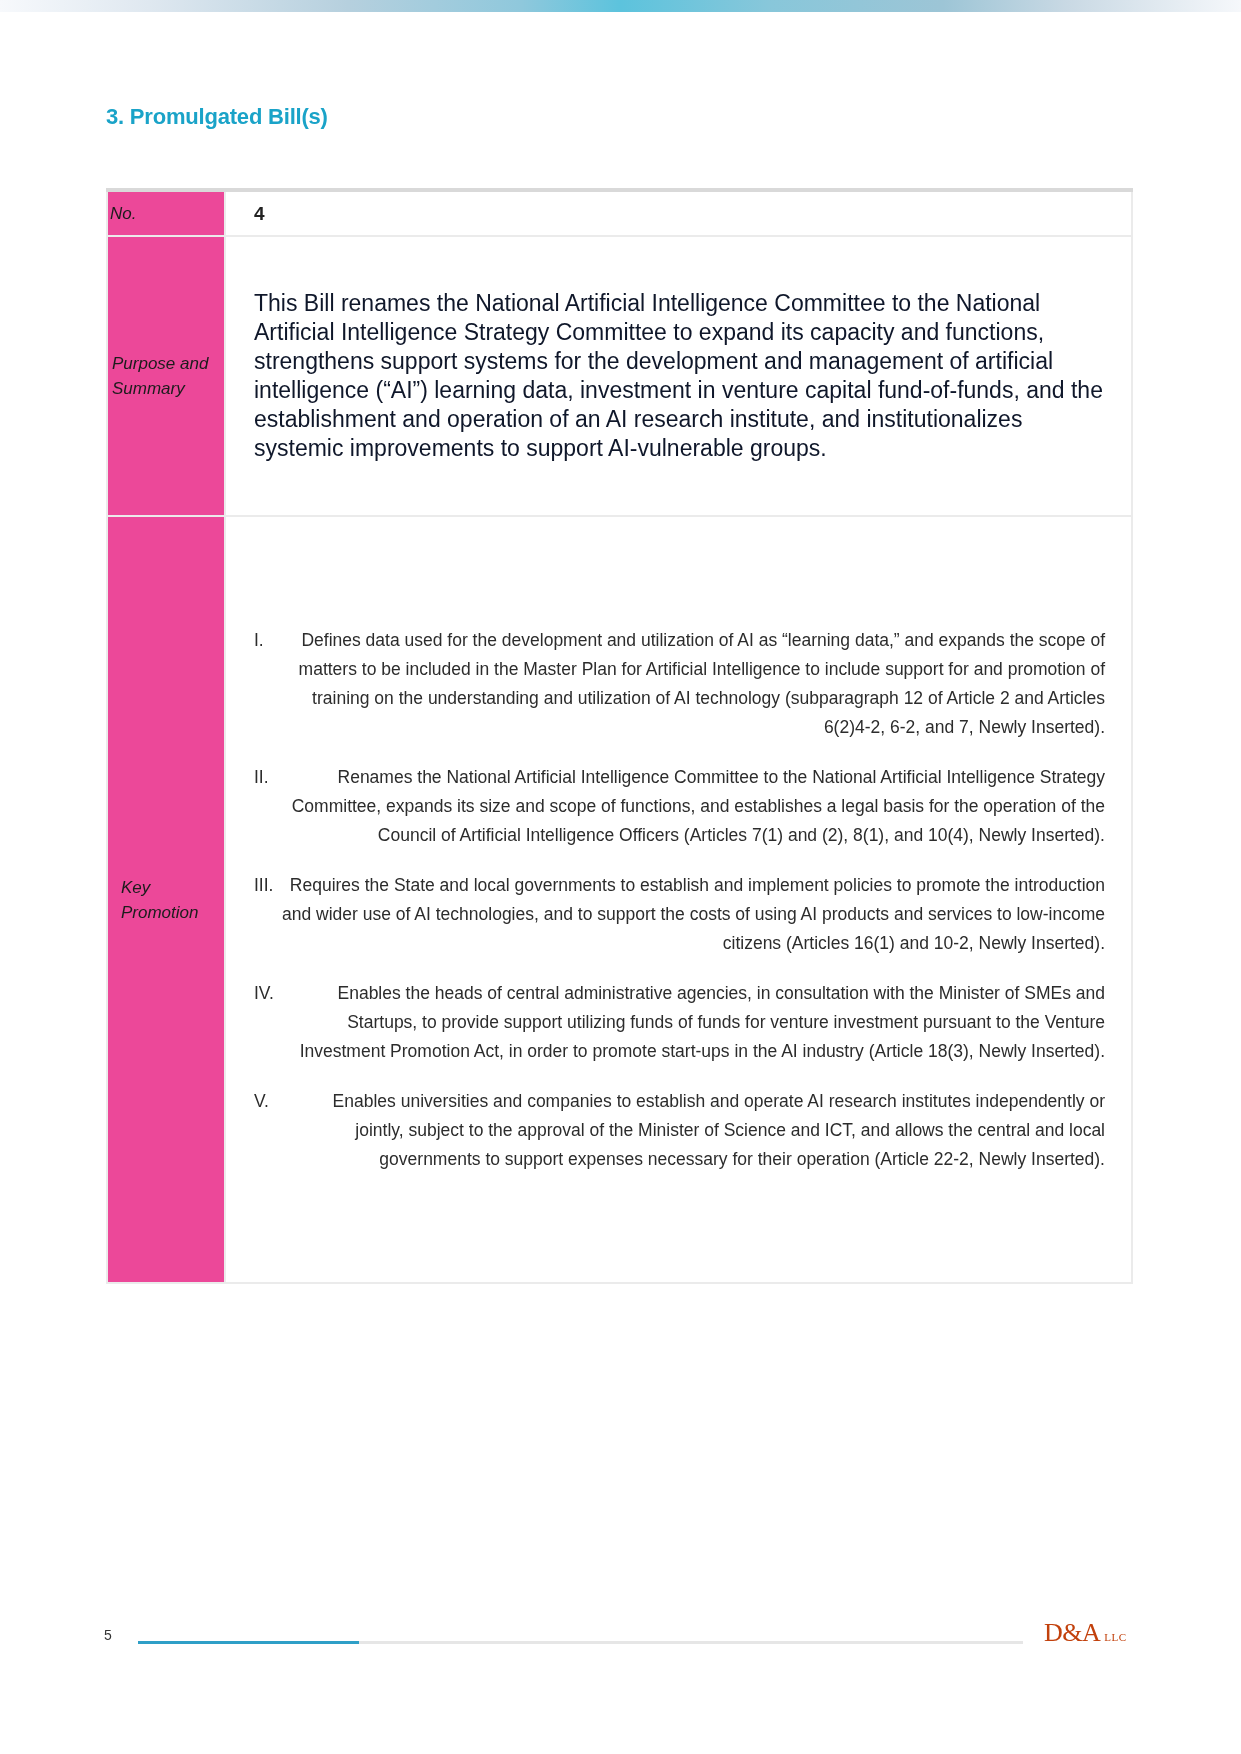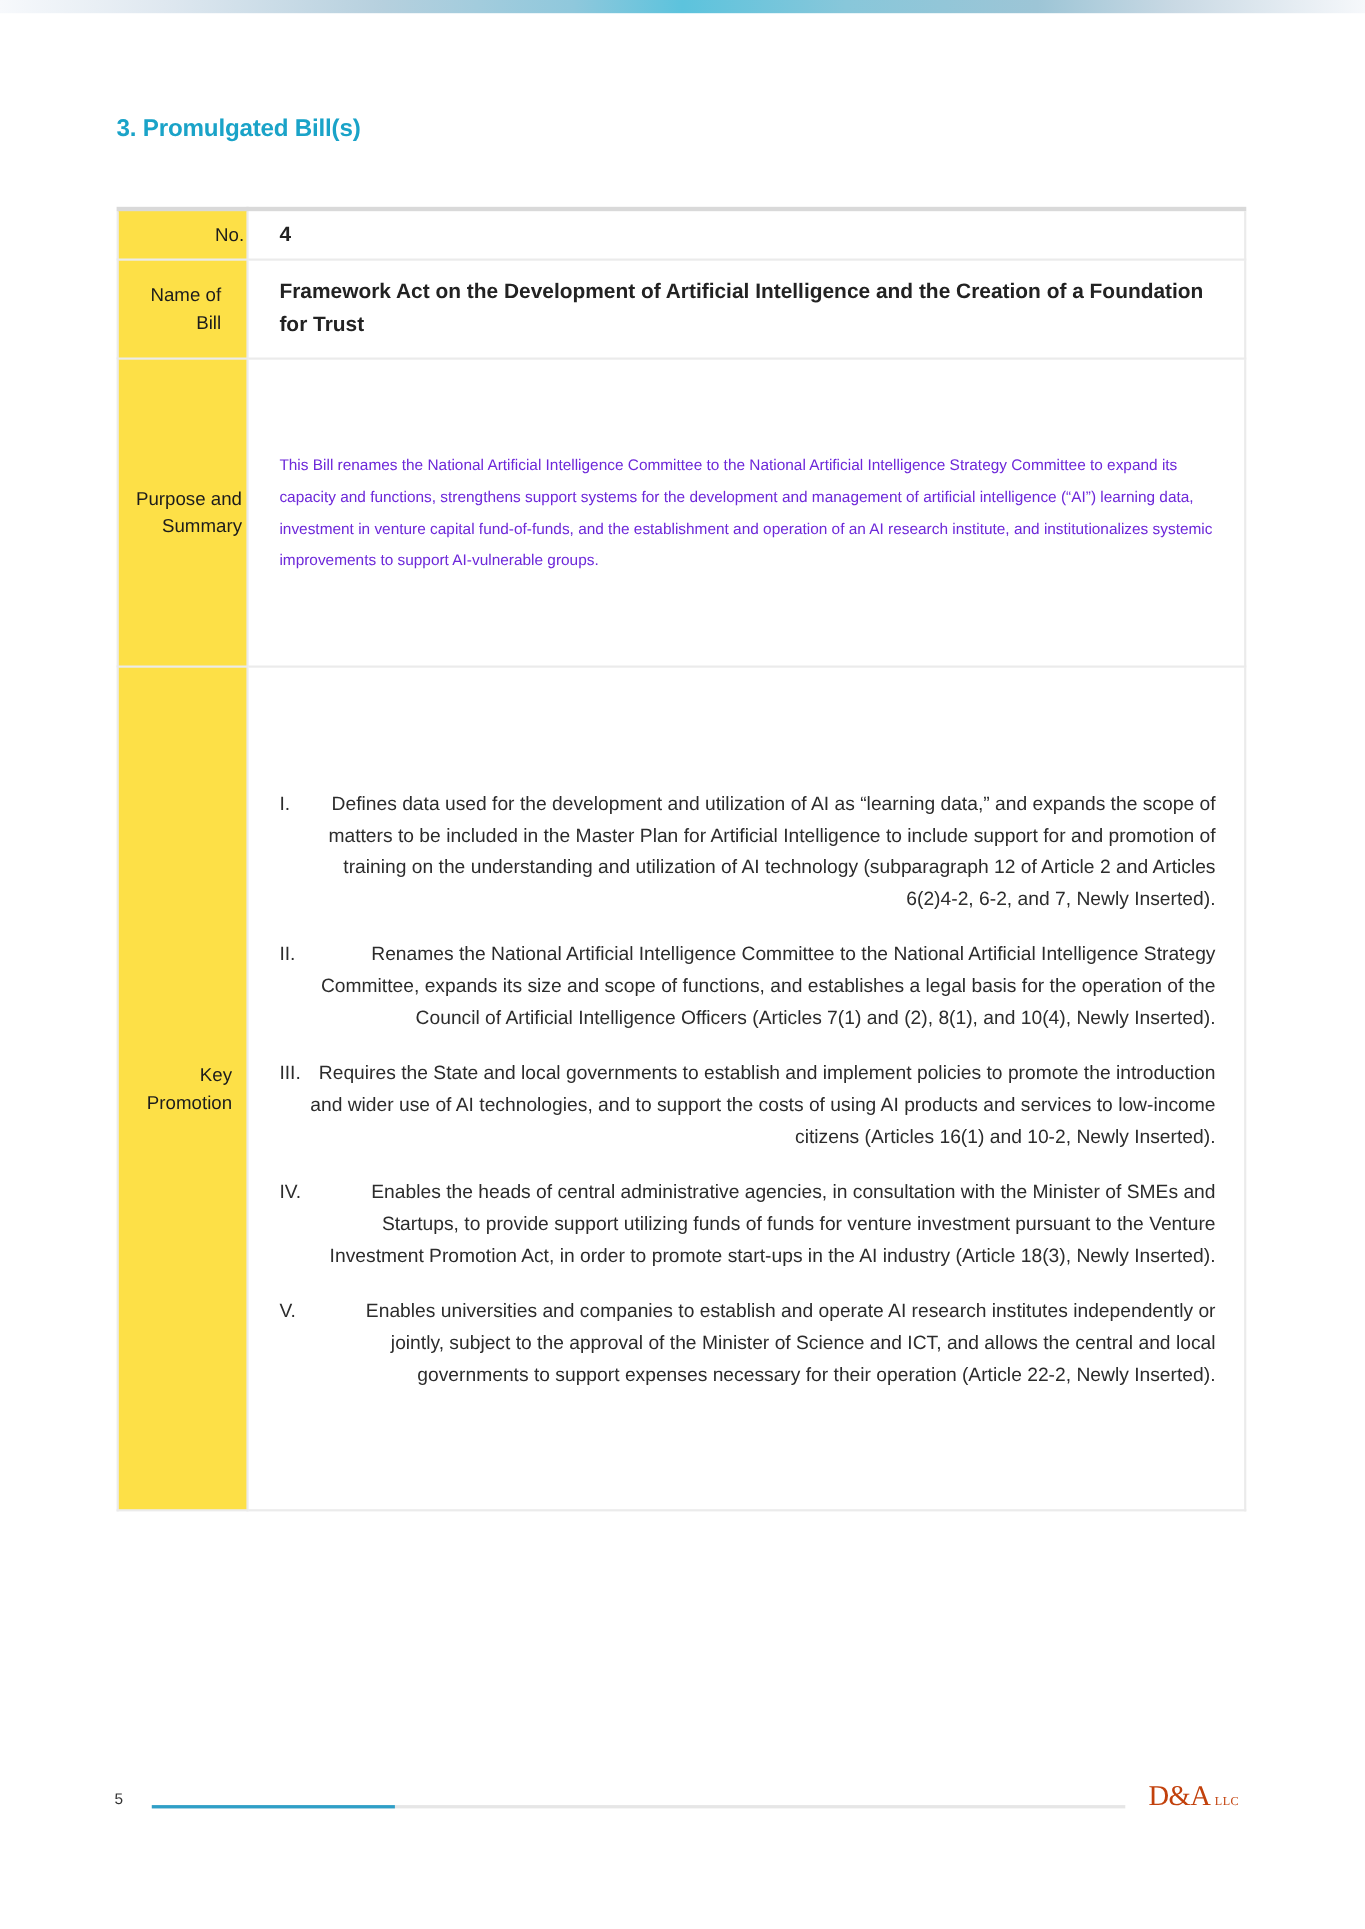--- a/index.html
+++ b/index.html
@@ -39,43 +39,44 @@
       width: 1027px;
       border-collapse: collapse;
       border-top: 4px solid #d9d9d9;
     }
     .bill-table td {
       border: 2px solid #ebebeb;
       vertical-align: middle;
     }
     .bill-table td.label {
       width: 112px;
-      background: #fde047;
-      text-align: right;
+      background: #ec4899;
+      text-align: left;
       font-size: 17px;
       line-height: 25px;
       color: #1c1c1c;
       padding: 0 2px;
+      font-style: italic;
     }
     .bill-table td.value {
       background: #ffffff;
       padding: 0 26px 0 28px;
       font-size: 19px;
       color: #222;
     }
     .row-no td { height: 43px; }
     .row-name td { height: 88px; }
     .row-ministry td { height: 86px; }
     .row-purpose td { height: 278px; }
     .row-key td { height: 765px; }
     .value.strong { font-weight: 600; line-height: 30px; }
     .purpose-text {
-      font-size: 14px;
+      font-size: 23px;
       line-height: 29px;
-      color: #6d28d9;
+      color: #0f172a;
       margin: 0;
     }
     .provisions {
       list-style: none;
       margin: 0;
       padding: 0;
     }
     .provisions li {
       display: flex;
       font-size: 17.5px;
@@ -128,26 +129,20 @@
 <div class="top-band"></div>
 
 <h1 class="section-title">3. Promulgated Bill(s)</h1>
 
 <table class="bill-table">
   <tbody>
       <tr class="row-no">
     <td class="label">No.</td>
     <td class="value strong">4</td>
   </tr>
-  <tr class="row-name">
-    <td class="label">
-      <div style="width:70px;margin:0 auto;">Name of Bill</div>
-    </td>
-    <td class="value strong">Framework Act on the Development of Artificial Intelligence and the Creation of a Foundation for Trust</td>
-  </tr>
   <tr class="row-purpose">
     <td class="label">
       <div style="width:108px;margin:4px auto;">Purpose and Summary</div>
     </td>
     <td class="value">
       <p class="purpose-text">This Bill renames the National Artificial Intelligence Committee to the National Artificial Intelligence Strategy Committee to expand its capacity and functions, strengthens support systems for the development and management of artificial intelligence (“AI”) learning data, investment in venture capital fund-of-funds, and the establishment and operation of an AI research institute, and institutionalizes systemic improvements to support AI-vulnerable groups.</p>
     </td>
   </tr>
   <tr class="row-key">
     <td class="label">

